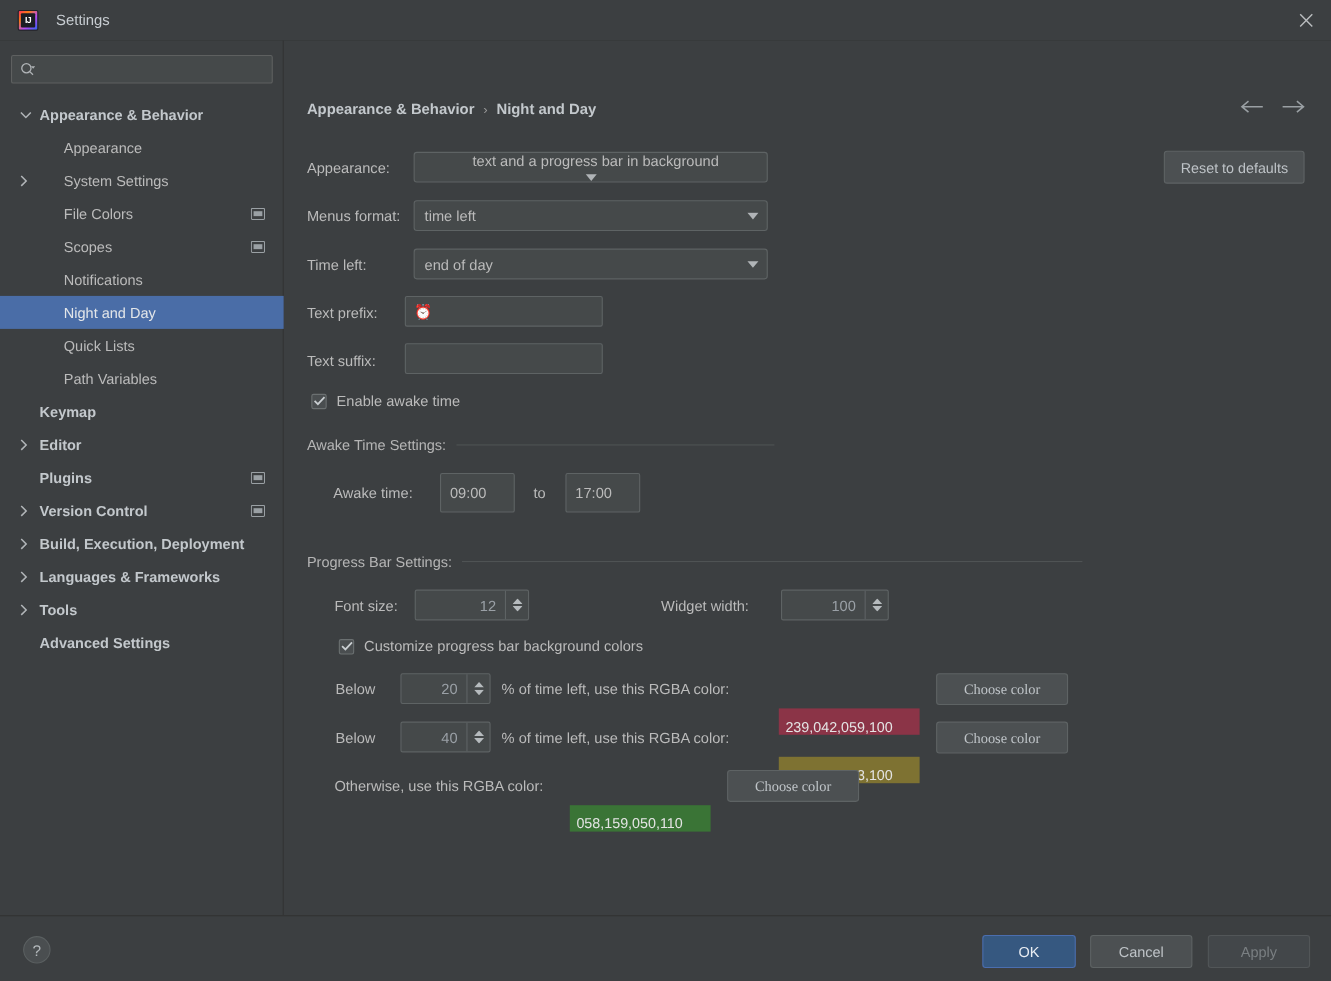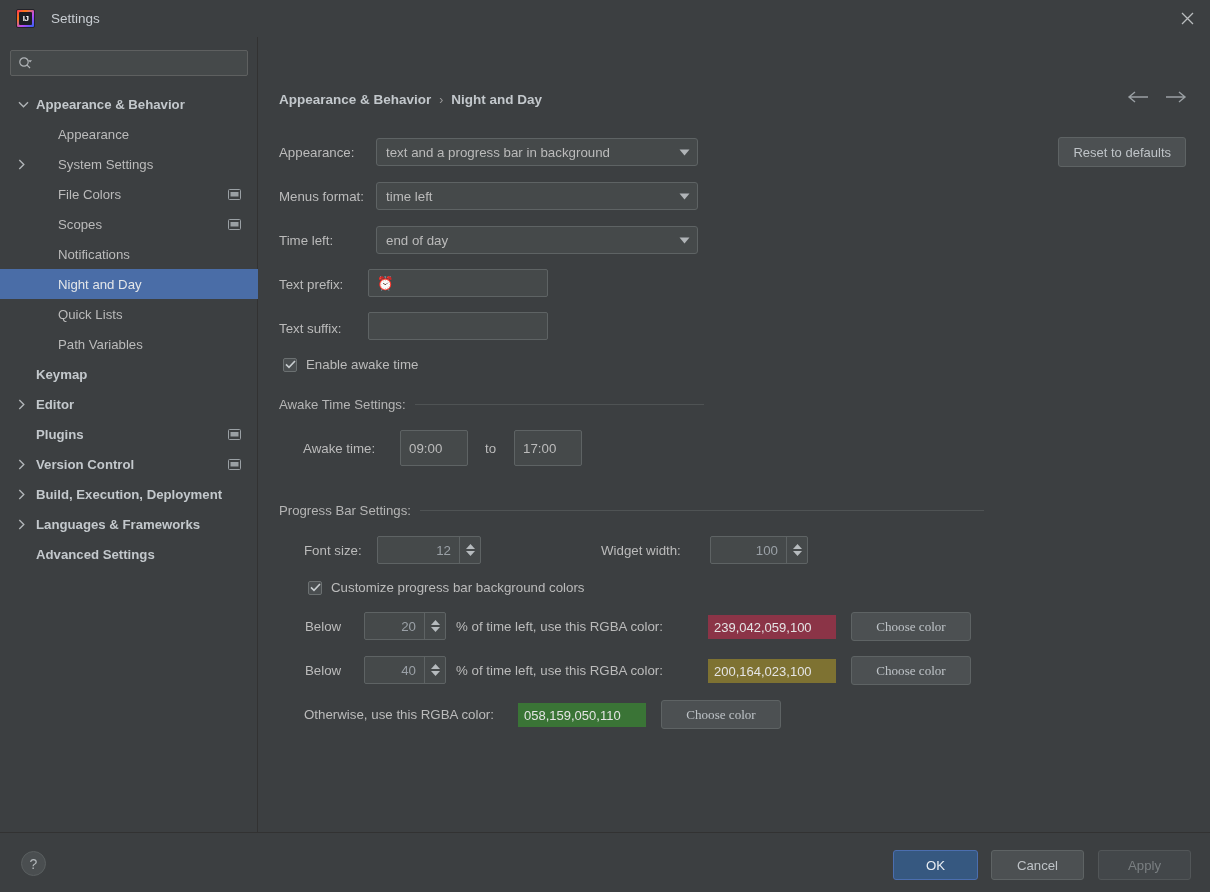--- a/index.html
+++ b/index.html
@@ -173,22 +173,22 @@
     padding-right: 8px; font-size: 13.3px; color: #9aa0a6;
   }
   .spinner .sbtns {
     width: 20px; border-left: 1px solid #5e6364;
     display: flex; flex-direction: column; align-items: center;
     justify-content: center; gap: 2px; cursor: pointer;
   }
 
   .swatch {
     position: absolute; height: 24px;
-    display: flex; align-items: center; box-sizing: border-box;
-    padding: 0 6px; cursor: pointer;
+    display: flex; align-items: flex-end; box-sizing: border-box;
+    padding: 0 6px; cursor: pointer; margin-top: 29px;
   }
   .swatch .stext {
     font-size: 13px; color: #e4e4e4; white-space: nowrap;
     font-family: "Liberation Sans", sans-serif;
   }
 
   .btn {
     position: absolute; height: 29px; padding: 0 14px;
     background: #4c5052; border: 1px solid #5e6364; border-radius: 3px;
     color: #bec3c7; font-size: 13.1px; font-family: Liberation Serif, serif;
@@ -338,20 +338,28 @@
         </div>
         <div class="tree-row lvl0">
           <span class="chev">
             <svg width="7" height="11" viewBox="0 0 7 11">
               <path d="M1.3 1 L5.8 5.5 L1.3 10" stroke="#b0b4b7" stroke-width="1.4" fill="none"></path>
             </svg>
           </span>
           <span class="tree-label">Languages &amp; Frameworks</span>
         </div>
         <div class="tree-row lvl0">
+          <span class="chev">
+            <svg width="7" height="11" viewBox="0 0 7 11">
+              <path d="M1.3 1 L5.8 5.5 L1.3 10" stroke="#b0b4b7" stroke-width="1.4" fill="none"></path>
+            </svg>
+          </span>
+          <span class="tree-label">Tools</span>
+        </div>
+        <div class="tree-row lvl0">
           <span class="tree-label">Advanced Settings</span>
         </div>
       </div>
   </div>
 
   <div class="main">
 
     <div class="breadcrumb">
       <span>Appearance &amp; Behavior</span>
       <span class="sep">›</span>
@@ -367,21 +375,21 @@
       <span class="nav-arrow">
         <svg width="22" height="12" viewBox="0 0 22 12">
             <path d="M1 6 H20 M14 1 L20 6 L14 11" stroke="#9aa0a4" stroke-width="1.4" fill="none"></path>
           </svg>
       </span>
     </div>
 
     <button class="reset-btn">Reset to defaults</button>
 
     <div class="label" style="left:21px; top:108px;">Appearance:</div>
-    <div class="combo" style="left:118px; top:101px; width:322px;">
+    <div class="combo" style="left:118px; top:101px; width:322px;flex-direction:column;">
       <span class="val">text and a progress bar in background</span>
       <span class="arrow">
         <svg width="11" height="7" viewBox="0 0 11 7">
             <path d="M0.5 0.5 L10.5 0.5 L5.5 6.5 Z" fill="#b0b4b7"></path>
           </svg>
       </span>
     </div>
 
     <div class="label" style="left:21px; top:152px;">Menus format:</div>
     <div class="combo" style="left:118px; top:145px; width:322px;">

